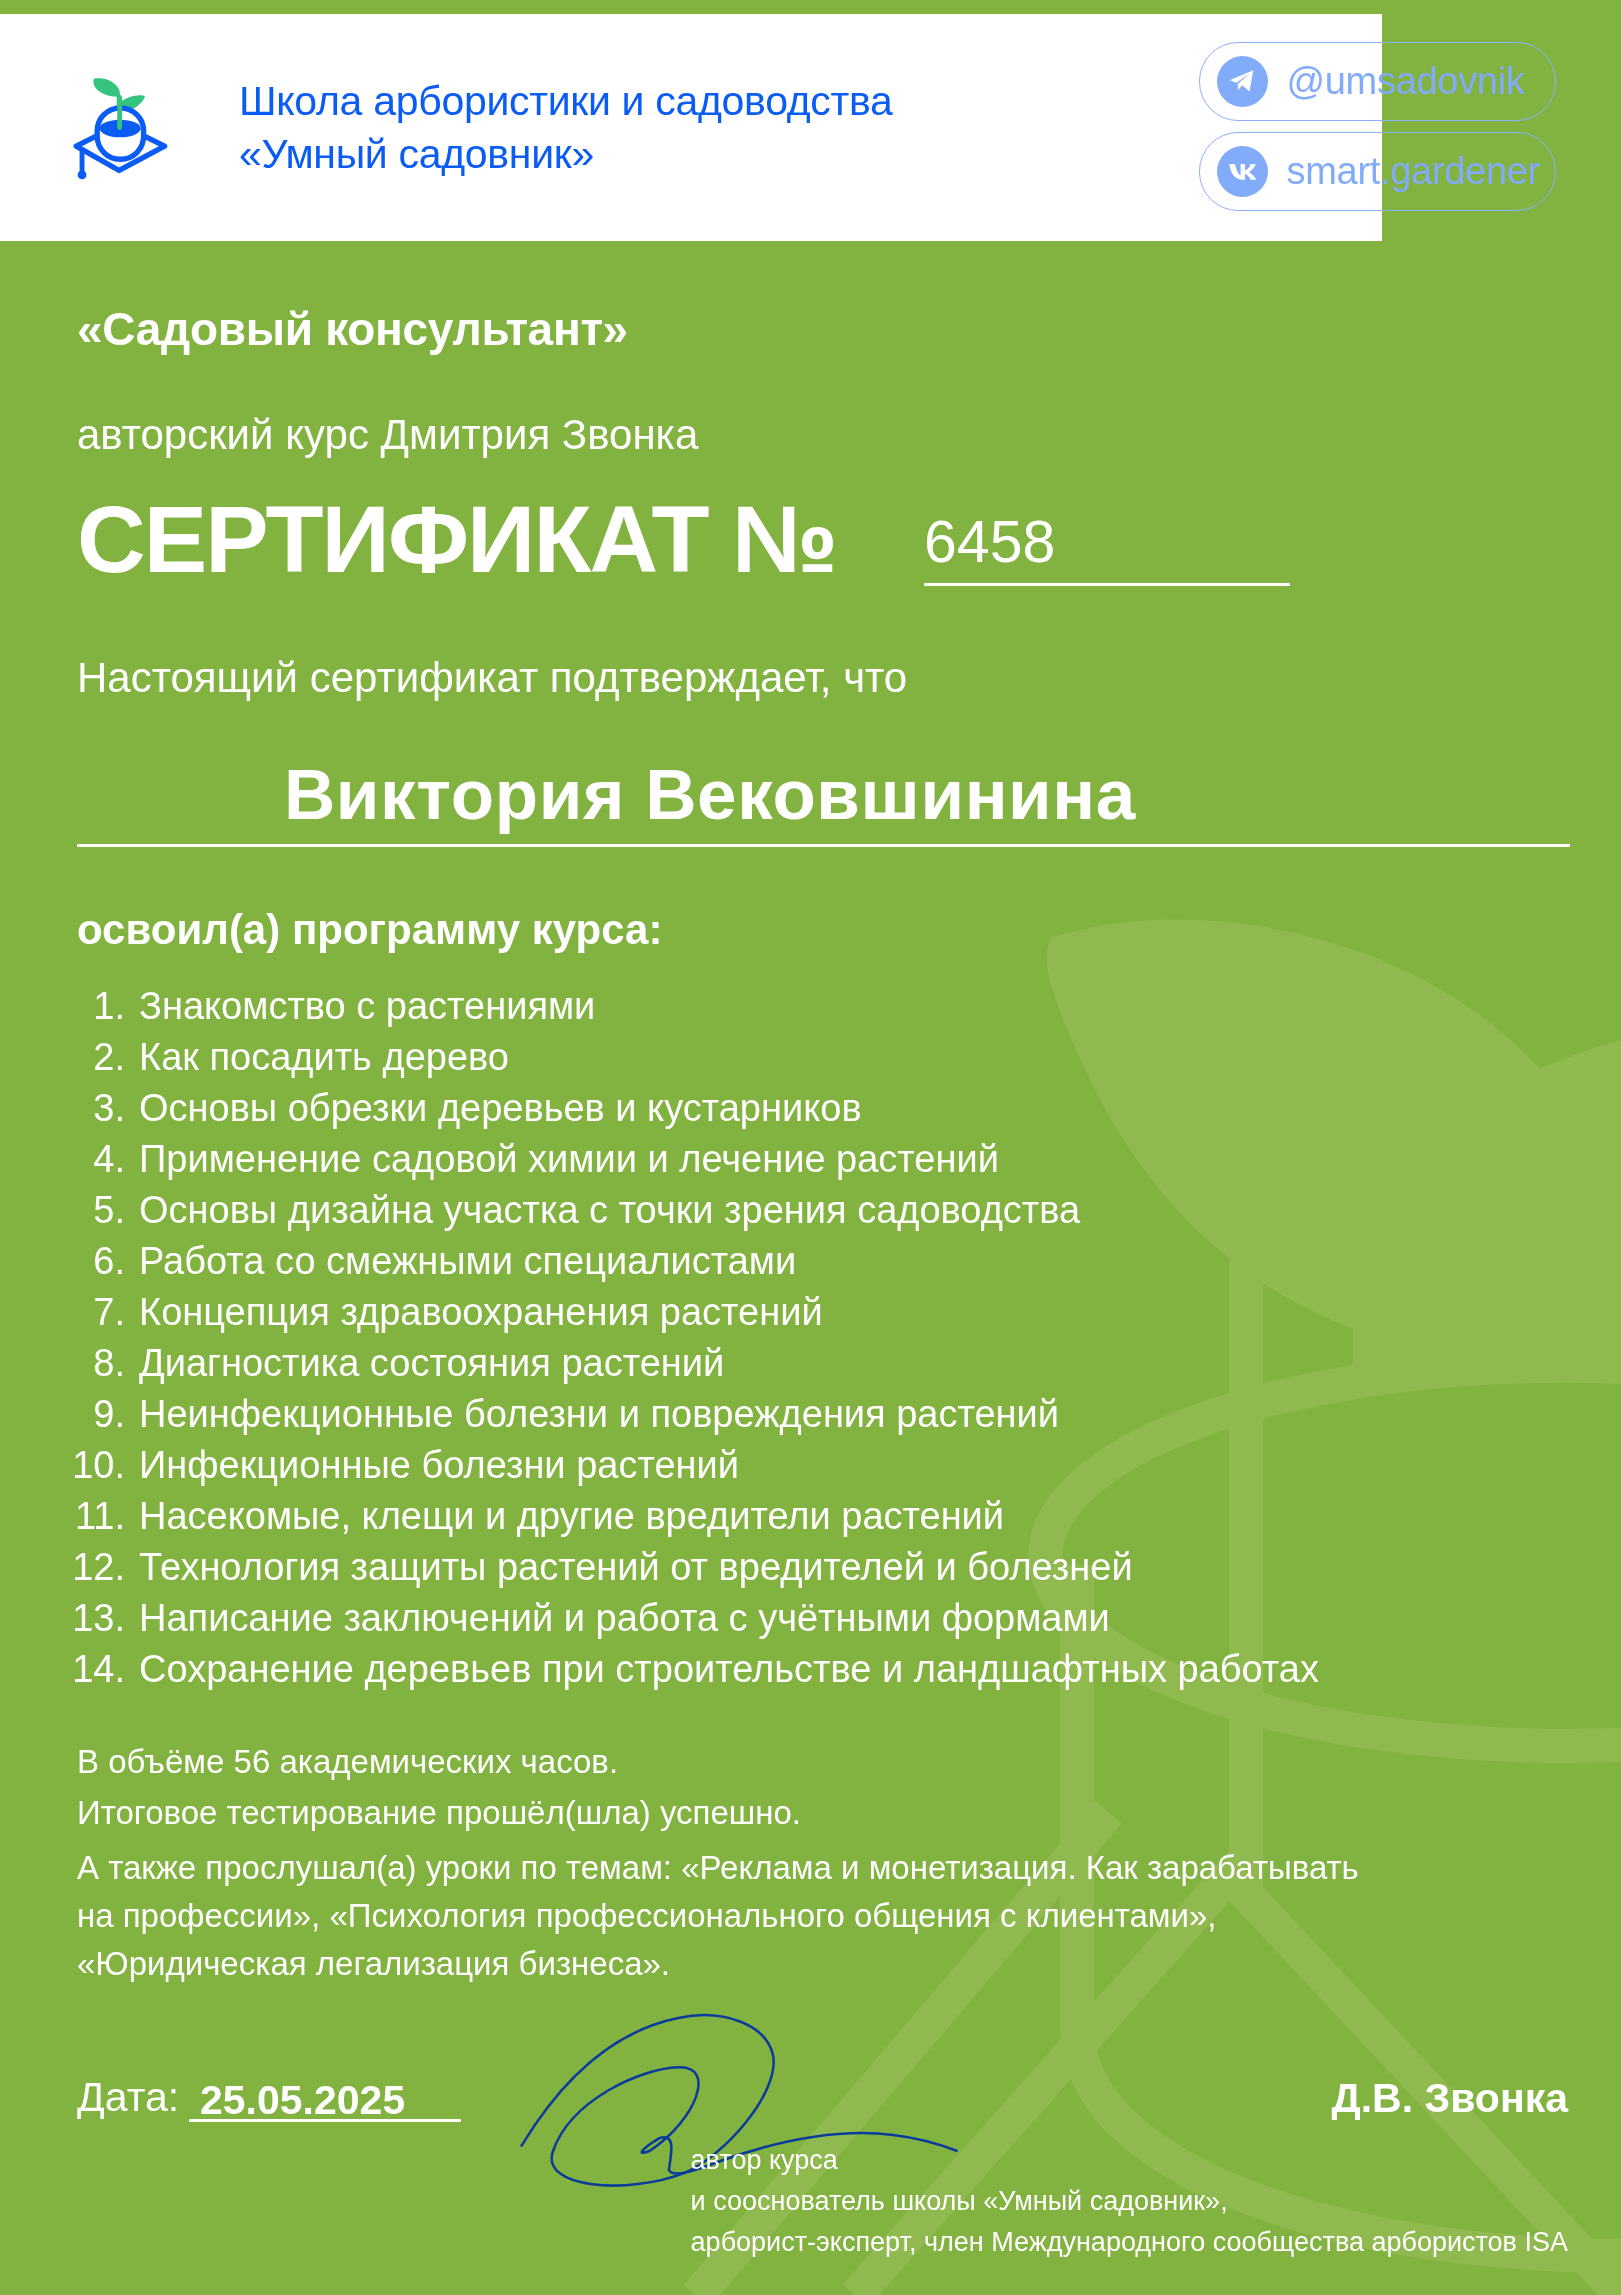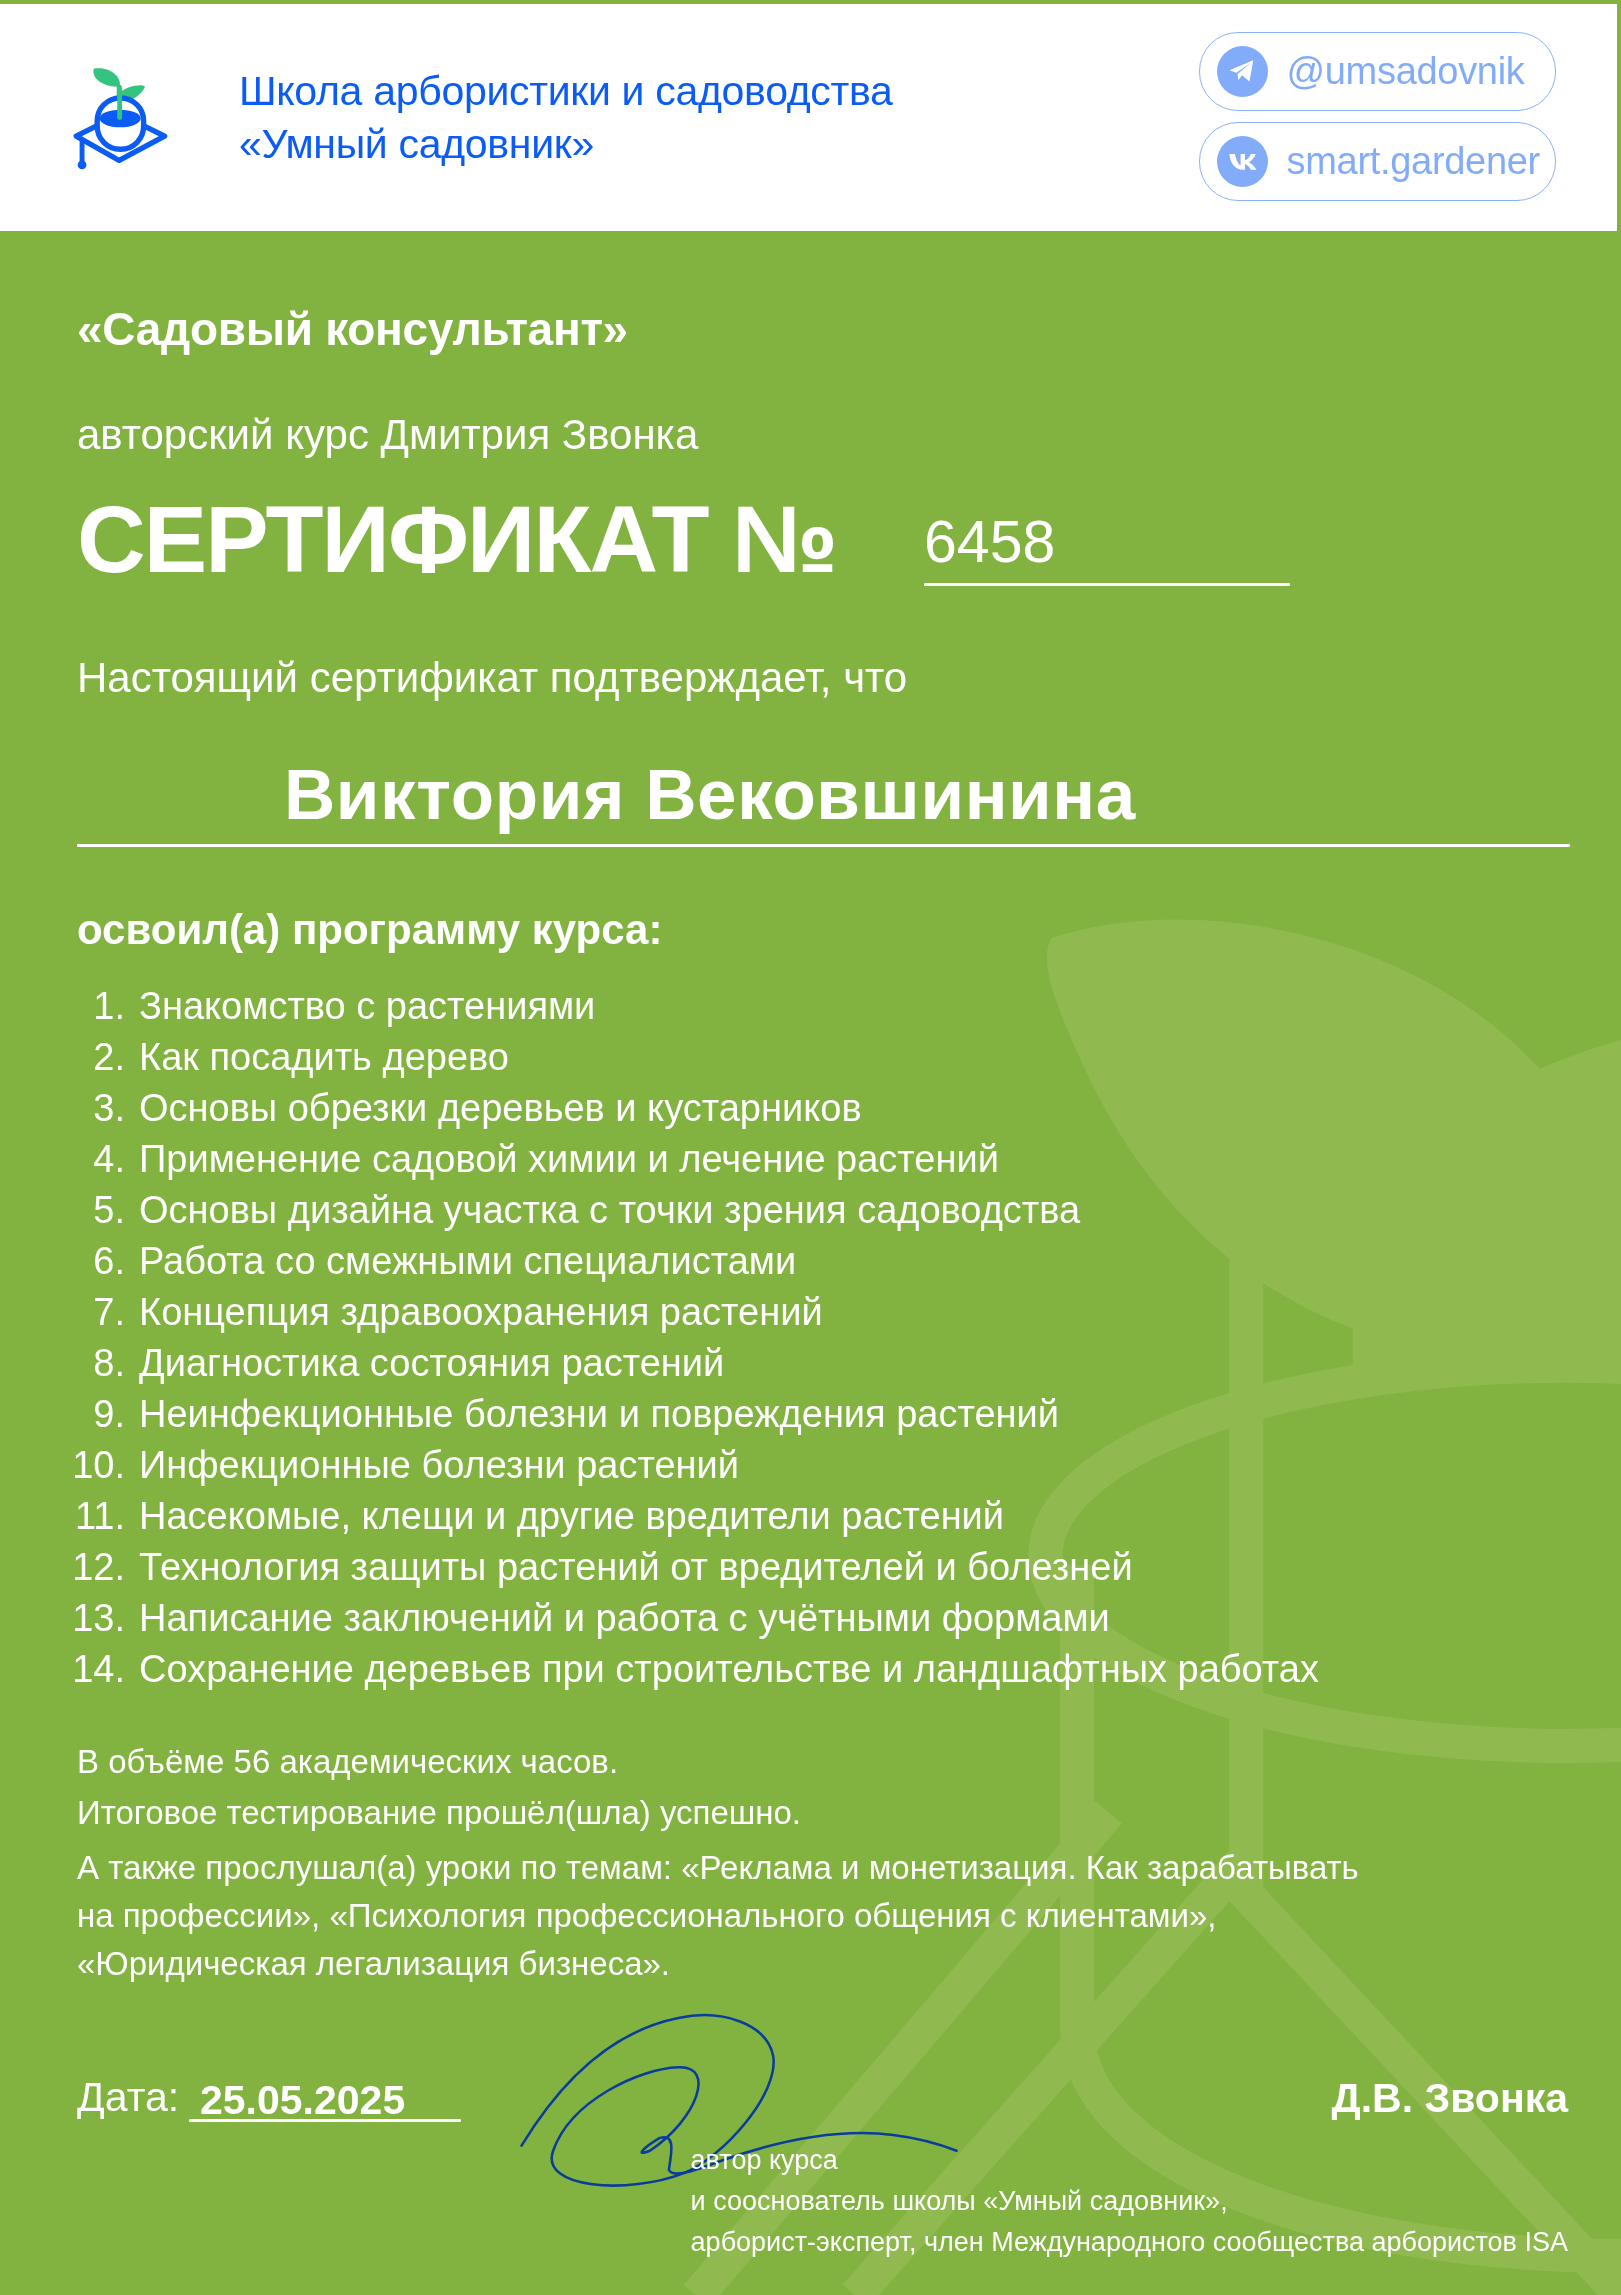--- a/index.html
+++ b/index.html
@@ -1,19 +1,19 @@
 <!DOCTYPE html>
 <html style="font-size:10px"><head>
   <meta charset="utf-8">
   <style>
     * { box-sizing: border-box; margin: 0; padding: 0; }
     html, body { width: 1622px; height: 2295px; overflow: hidden; }
     body { font-family: "Liberation Sans", "DejaVu Sans", sans-serif; background: #82b23f; position: relative; }
 
-    .header { position: absolute; left: 0; top: 4px; width: 1617px; height: 227px; background: #ffffff; }
+    .header { position: absolute; left: 0; top: 14px; width: 1382px; height: 227px; background: #ffffff; }
     .logo { position: absolute; left: 63px; top: 44px; width: 127px; height: 139px; }
     .school-name { position: absolute; left: 239px; top: 61px; color: #0b5cf5; font-size: 41px; line-height: 53px; letter-spacing: -0.3px; }
     .school-name div { white-space: nowrap; }
 
     .social { position: absolute; left: 1199px; width: 357px; height: 79px; border: 1.3px solid #8db0fb; border-radius: 39px; display: flex; align-items: center; }
     .social.tg { top: 28px; }
     .social.vk { top: 118px; text-align: right; }
     .social .ic { width: 51px; height: 51px; border-radius: 50%; background: #82abfa; margin-left: 16.5px; display: flex; align-items: center; justify-content: center; flex: none; }
     .social .txt { color: #82abfa; font-size: 38px; margin-left: 19px; letter-spacing: -0.3px; white-space: nowrap; }
 

